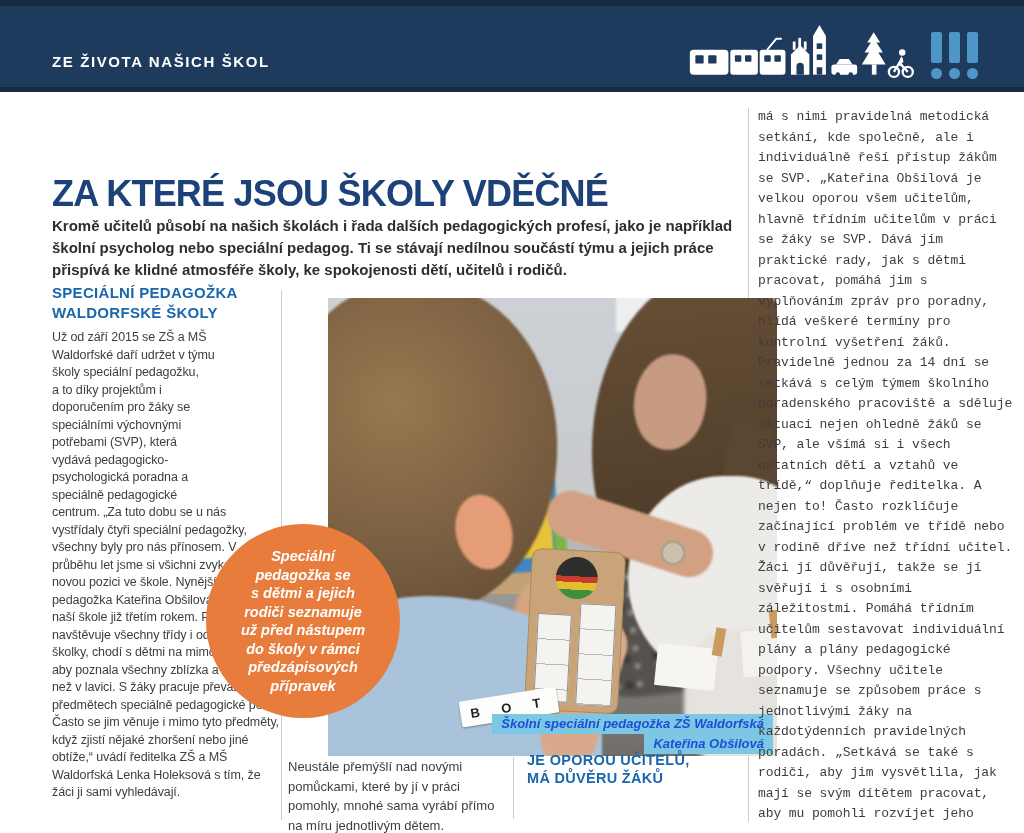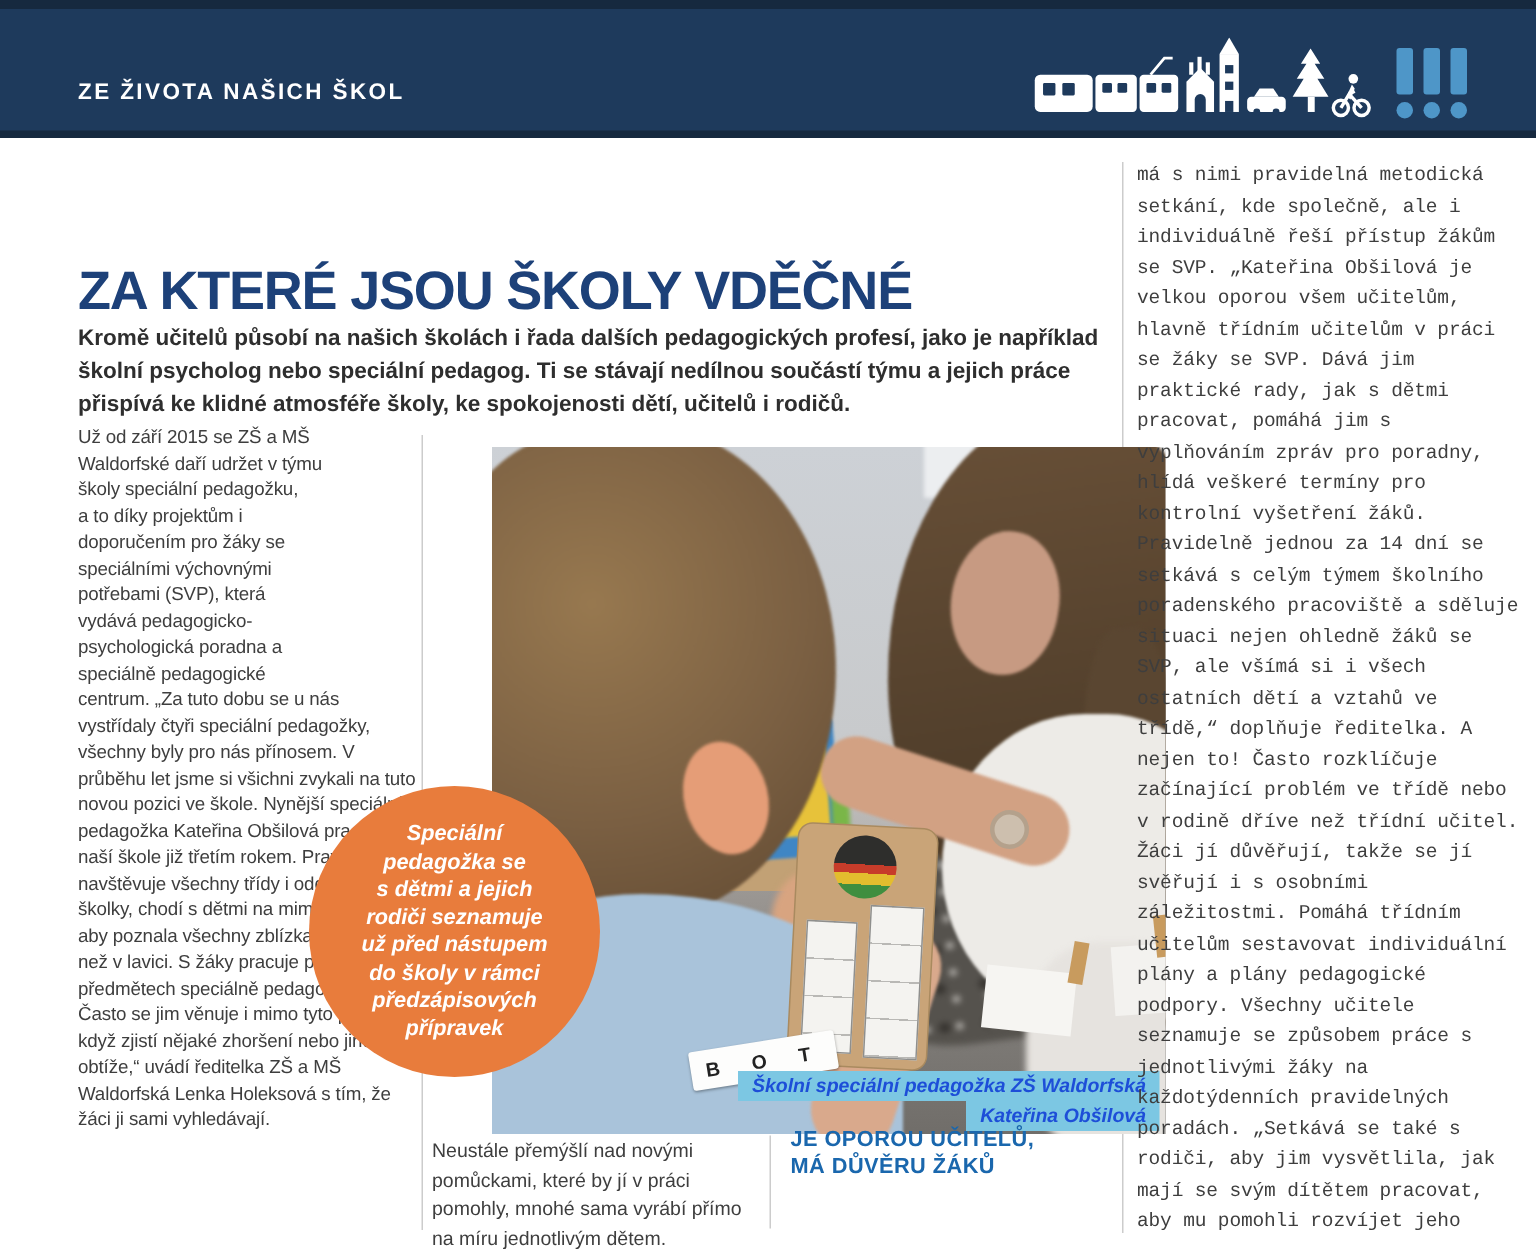--- a/index.html
+++ b/index.html
@@ -186,20 +186,22 @@
 
   <h1 class="headline"><br>
     <span>ZA KTERÉ JSOU ŠKOLY VDĚČNÉ</span></h1>
   <p class="lead">Kromě učitelů působí na našich školách i řada dalších pedagogických profesí, jako je například školní psycholog nebo speciální pedagog. Ti se stávají nedílnou součástí týmu a jejich práce přispívá ke klidné atmosféře školy, ke spokojenosti dětí, učitelů i rodičů.</p>
 
   <div class="vrule vrule-1"></div>
   <div class="vrule vrule-2"></div>
   <div class="vrule vrule-3"></div>
 
   <section class="col-left">
+    <h3 class="col-head">SPECIÁLNÍ PEDAGOŽKA
+WALDORFSKÉ ŠKOLY</h3>
     <div class="body" lang="cs">
       <div class="circle-spacer"></div><span>Už od září 2015 se ZŠ a MŠ Waldorfské daří udržet v týmu školy speciální pedagožku, a to díky projektům i doporučením pro žáky se speciálními výchovnými potřebami (SVP), která vydává pedagogicko-psychologická poradna a speciálně pedagogické centrum. „Za tuto dobu se u nás vystřídaly čtyři speciální pedagožky, všechny byly pro nás přínosem. V průběhu let jsme si všichni zvykali na tuto novou pozici ve škole. Nynější speciální pedagožka Kateřina Obšilová pracuje na naší škole již třetím rokem. Pravidelně navštěvuje všechny třídy i oddělení školky, chodí s dětmi na mimoškolní akce, aby poznala všechny zblízka a v jiné roli než v lavici. S žáky pracuje převážně v předmětech speciálně pedagogické péče. Často se jim věnuje i mimo tyto předměty, když zjistí nějaké zhoršení nebo jiné obtíže,“ uvádí ředitelka ZŠ a MŠ Waldorfská Lenka Holeksová s tím, že žáci ji sami vyhledávají.</span>
     </div>
   </section>
 
   <figure class="photo">
     <div class="paper-1"></div>
     <div class="paper-dot"></div>
     <div class="paper-mark"></div>
     <div class="paper-2"></div>

